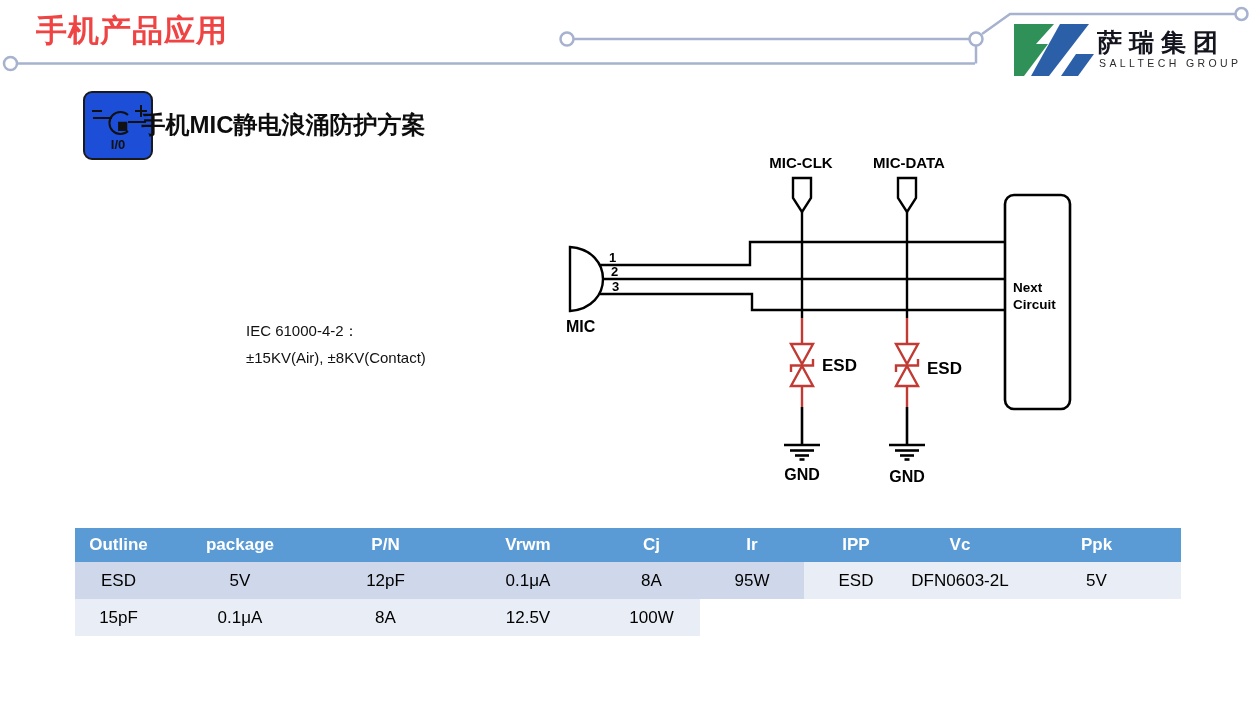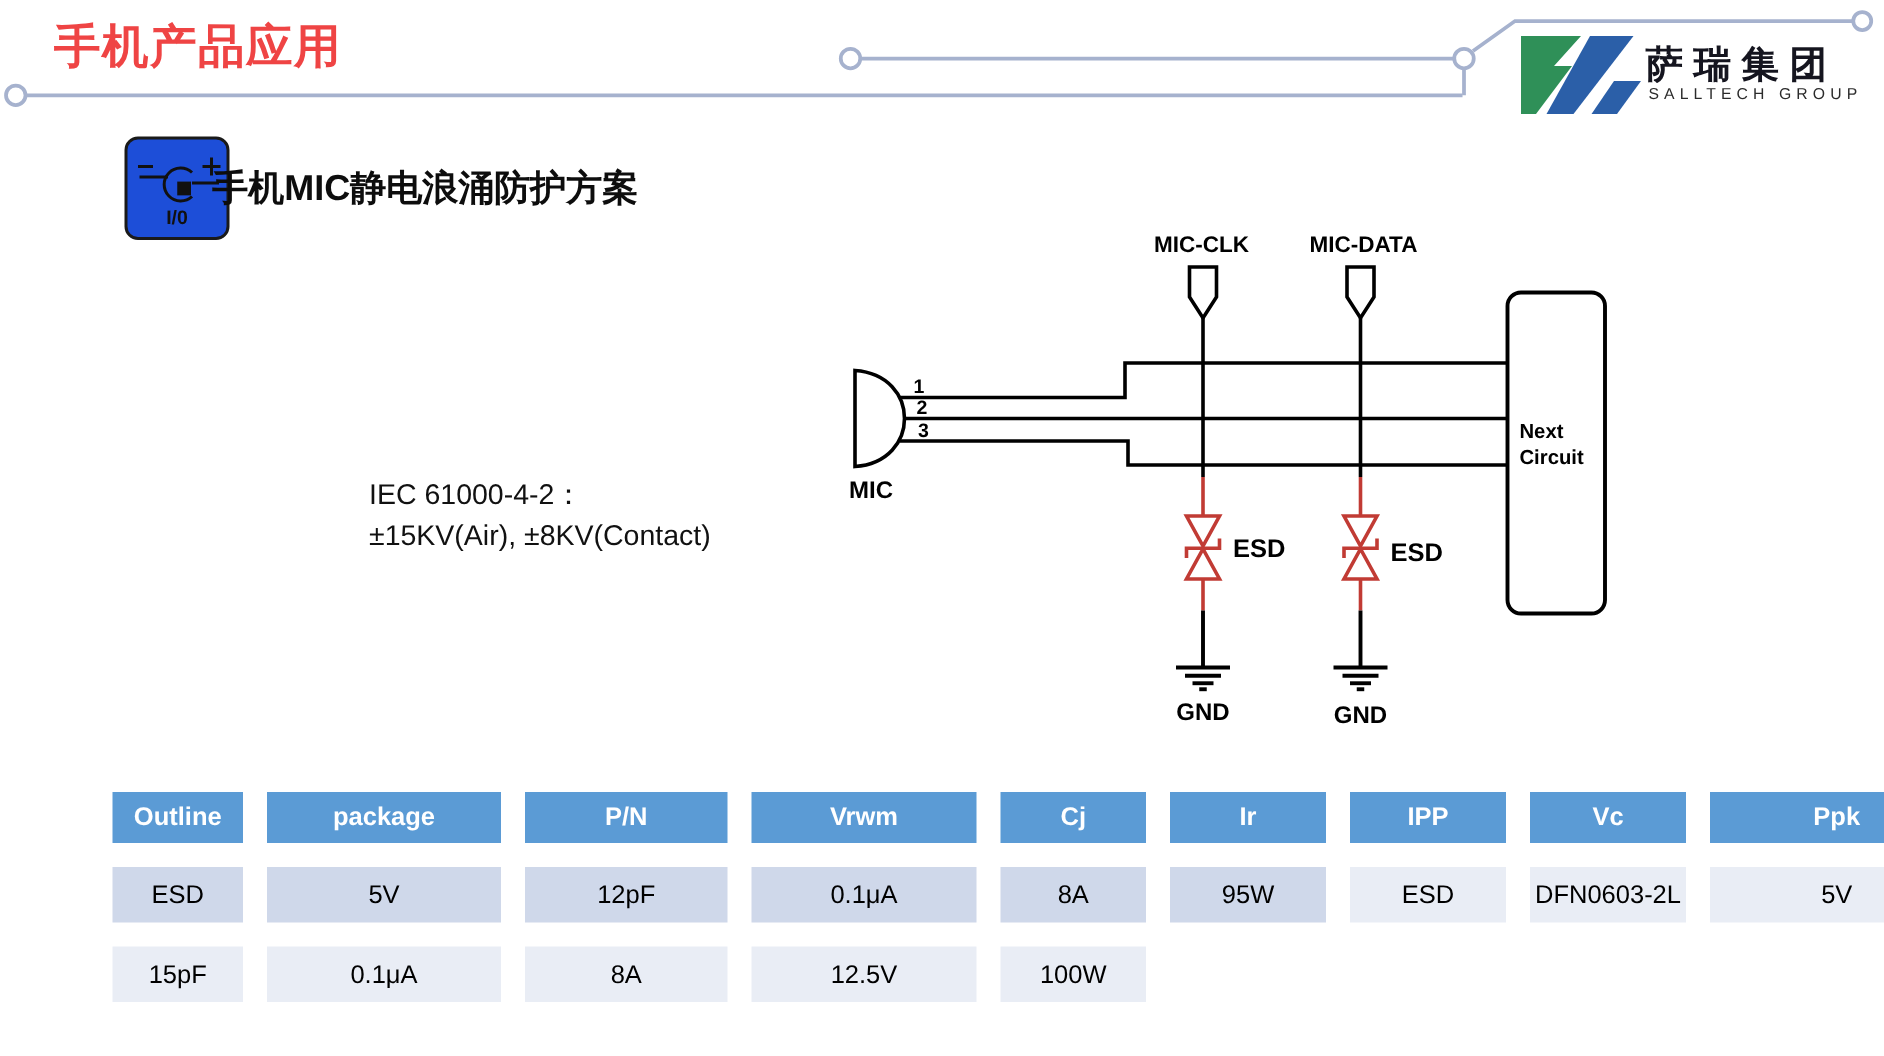--- a/index.html
+++ b/index.html
@@ -32,27 +32,27 @@
   }
 
   
   .section-row{
     left:117px;top:109px;display:flex;align-items:center;gap:13px;
   }
   .section-bullet{font-size:19px;color:#111;line-height:1;}
   .section-heading{font-size:24px;font-weight:bold;color:#0D0D0D;white-space:nowrap;text-align:right;}
 
   
-  .iec-note{left:246px;top:317px;font-size:19px;color:#111;line-height:27px;}
+  .iec-note{left:246px;top:317px;font-size:15px;color:#111;line-height:27px;}
 
   
   .spec-table{
     left:75px;top:528px;width:1130px;display:grid;
     grid-template-columns:87px 156px 135px 150px 97px 104px 104px 104px 169px;
-    gap:16px;background:#ffffff;font-size:17px;
+    gap:0;background:#ffffff;font-size:17px;
   }
   .th{
     background:#5B9BD5;color:#FFFFFF;font-weight:bold;height:34px;
     line-height:34px;text-align:center;
   }
   .td{height:37px;line-height:37px;text-align:center;color:#000;}
   .r1{background:#CFD8EA;}
   .r2{background:#E9EDF5;}
 </style>
 </head>

